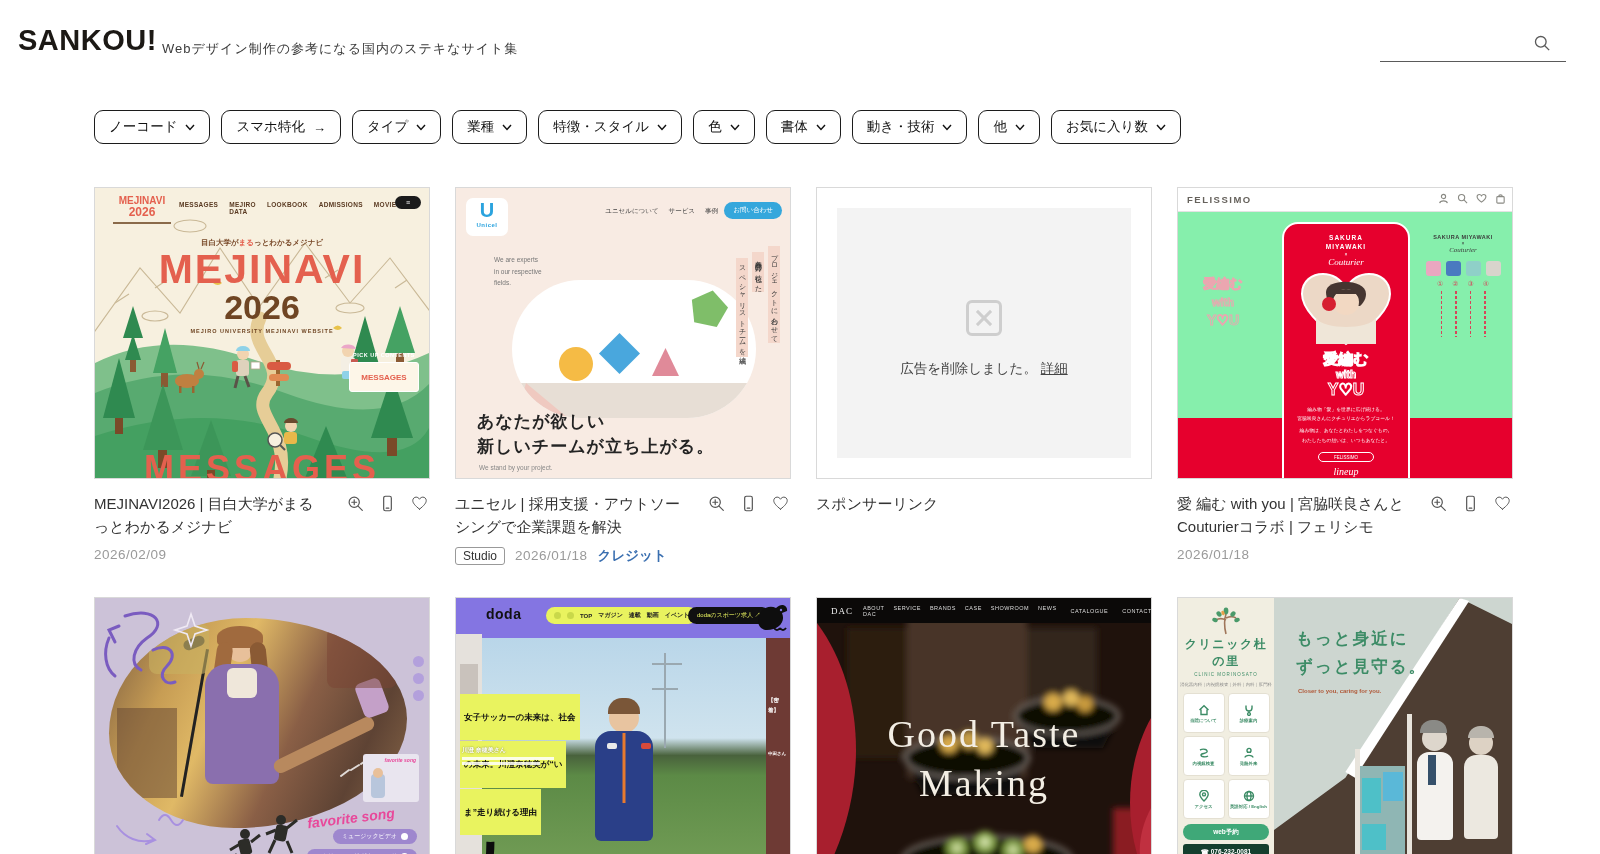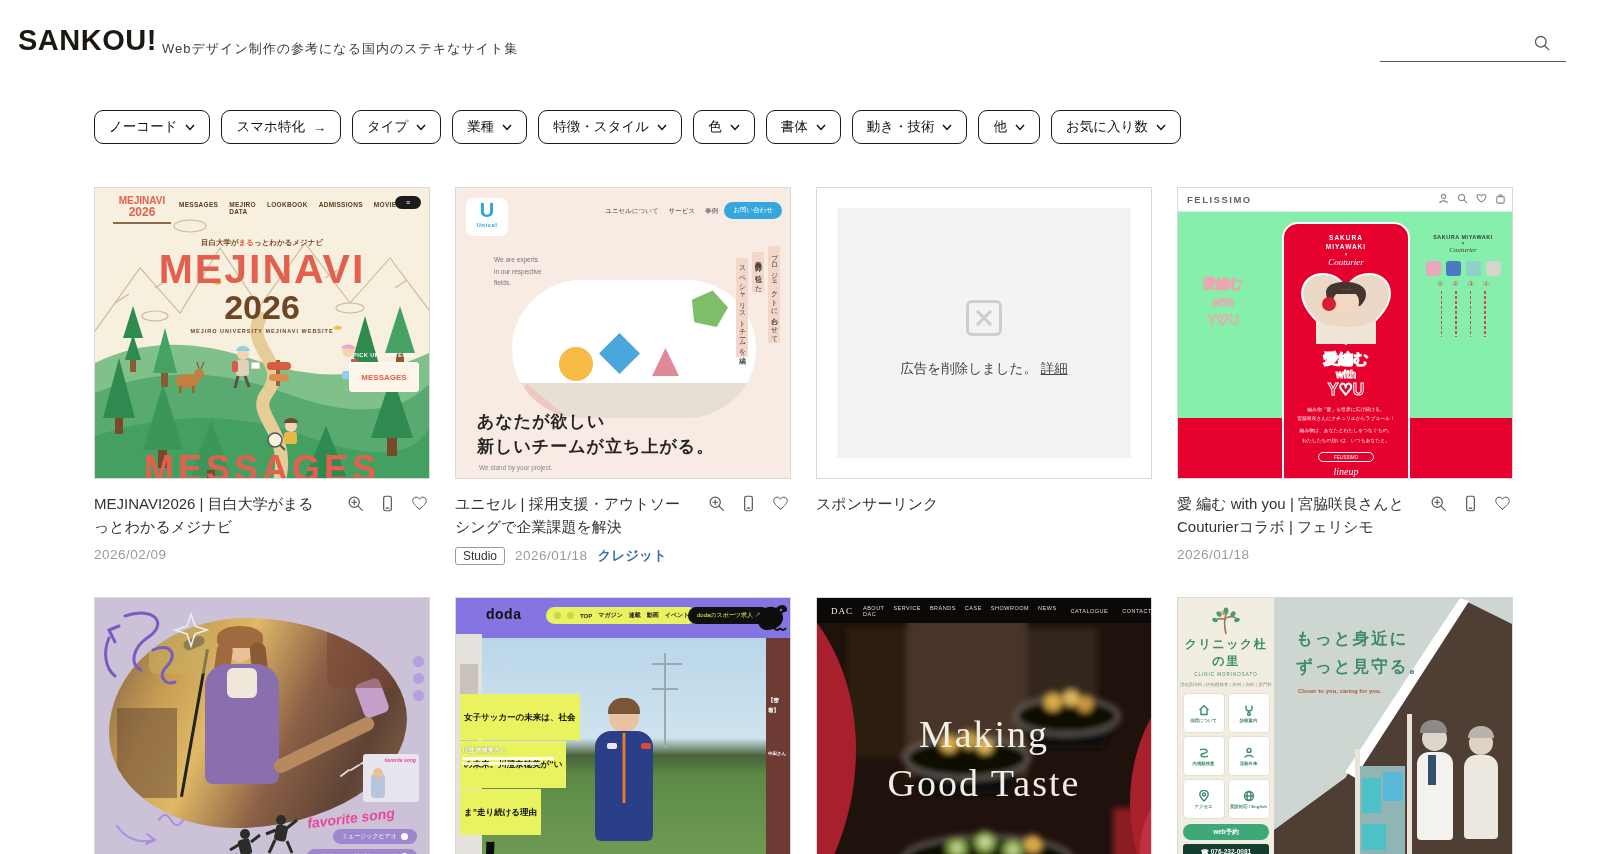--- a/index.html
+++ b/index.html
@@ -713,22 +713,22 @@
         <i class="dc-sep"></i>
           <span class="dc-links">
             <span>CATALOGUE</span>
           </span>
         <i class="dc-sep"></i>
           <span class="dc-links">
             <span>CONTACT</span>
           </span>
       </div>
       <div class="dc-head">
+        <div>Good Taste</div>
         <div>Making</div>
-        <div>Good Taste</div>
       </div>
     </div>
   </div>
 
   <div class="card">
     <div class="thumb cl">
       <div class="cl-photo">
         <div style="position:absolute;inset:0;background:#4e3e33;clip-path:polygon(30% 62%,78% 0,100% 9%,100% 100%,0 100%,0 80%)"></div>
         <div style="position:absolute;inset:0;background:#fff;clip-path:polygon(30% 60%,78% 0,82% 1%,34% 62%)"></div>
         <div style="position:absolute;left:34%;top:52%;width:5px;height:46%;background:#e8e4dc"></div>

